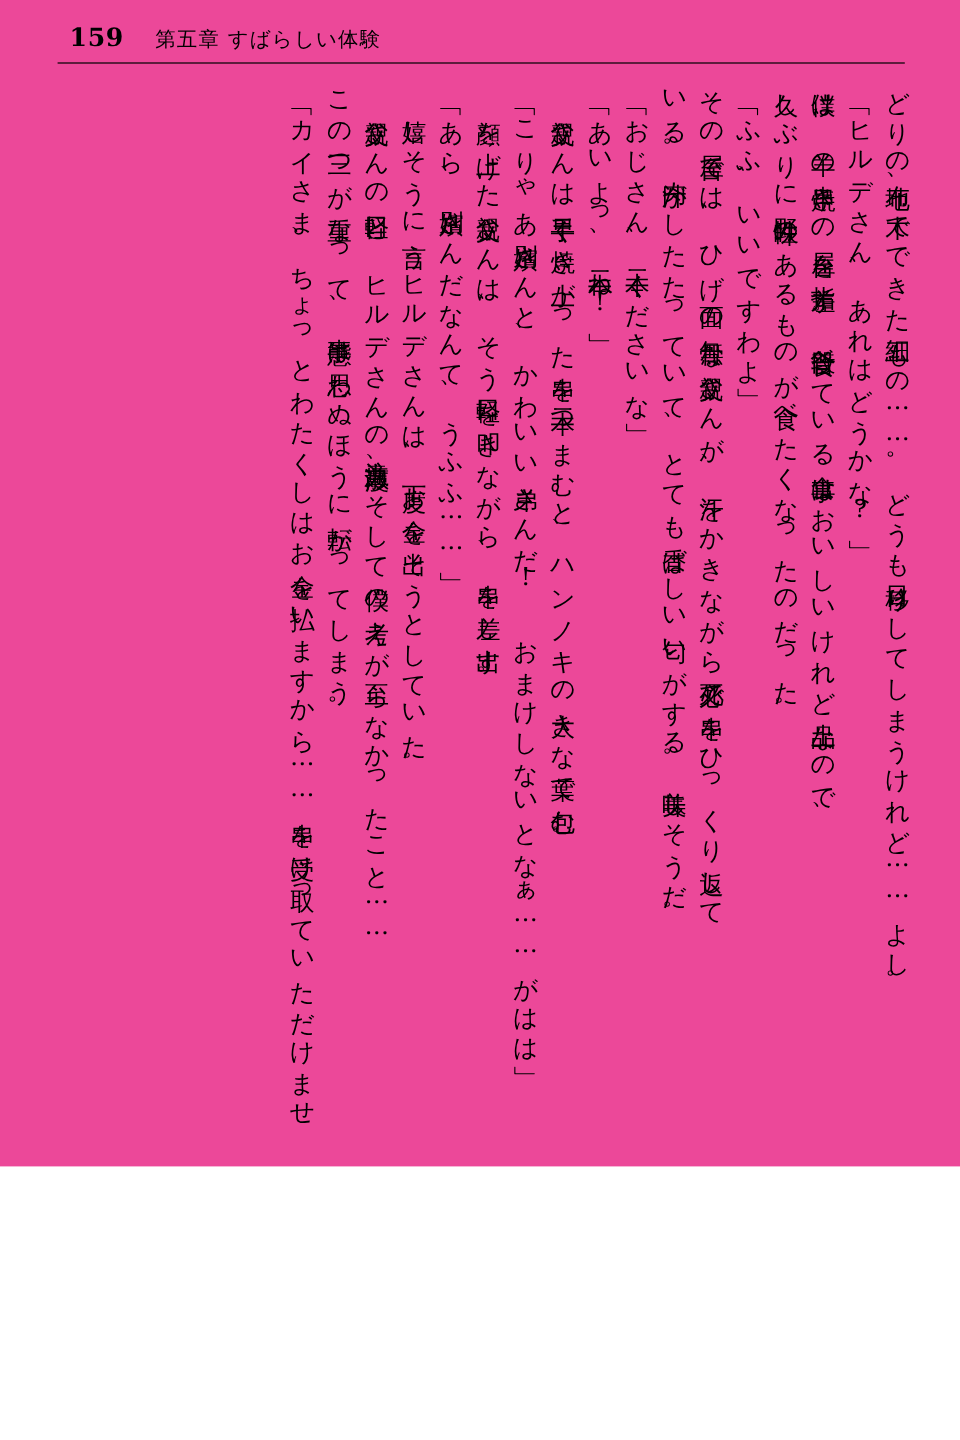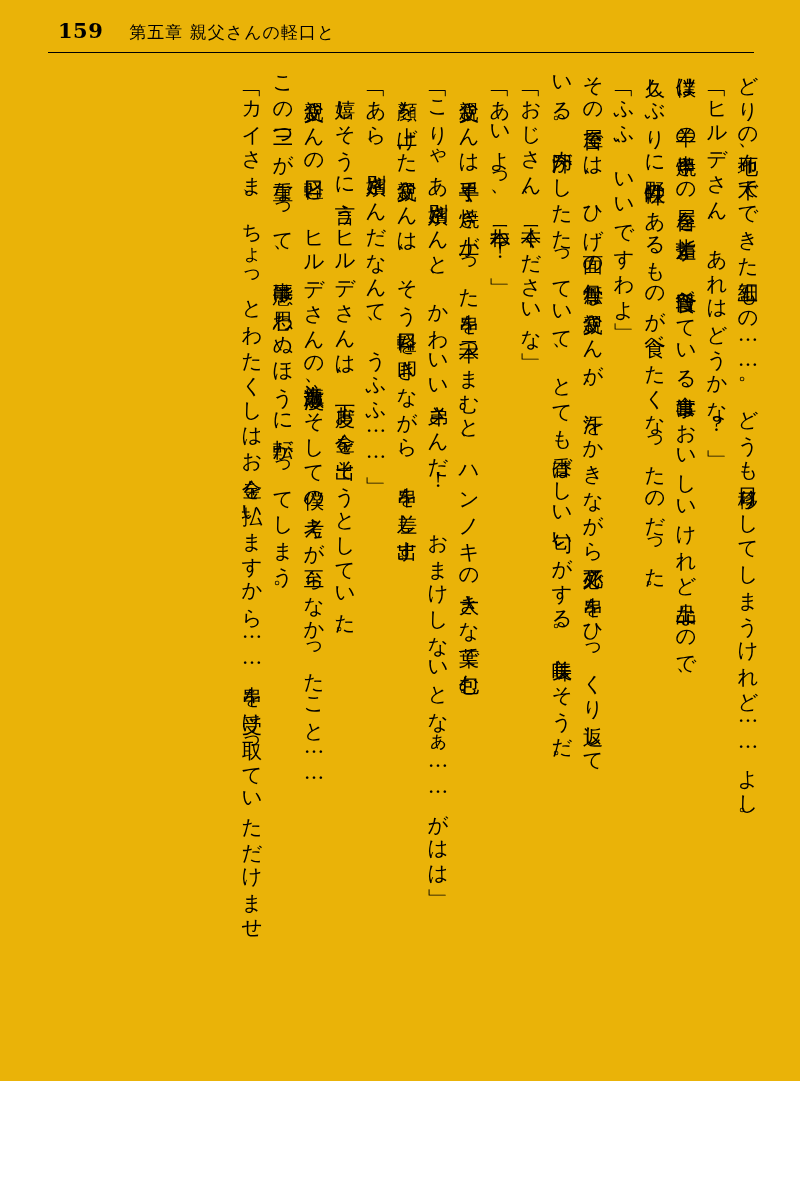--- a/index.html
+++ b/index.html
@@ -10,22 +10,22 @@
   body {
     width: 800px;
     height: 1200px;
     overflow: hidden;
     font-family: "DejaVu Serif", "Liberation Serif", serif;
     color: #000000;
   }
   .page {
     position: relative;
     width: 800px;
-    height: 1081px;
-    background: #eab308;
+    height: 972px;
+    background: #ec4899;
     box-sizing: border-box;
   }
   
   .header {
     position: absolute;
     top: 18px;
     left: 0;
     width: 800px;
     height: 34px;
     display: flex;
@@ -86,21 +86,21 @@
     box-sizing: border-box;
   }
 </style>
 </head>
 <body>
 
 <div class="page">
 
   <div class="header">
     <span class="page-number">159</span>
-    <span class="header-title">第五章 親父さんの軽口と</span>
+    <span class="header-title">第五章 すばらしい体験</span>
   </div>
   <div class="header-rule"></div>
 
   <div class="body-area">
     <div class="vline">どりの布地、木でできた細工もの……。どうも目移りしてしまうけれど……よし。</div>
     <div class="vline indent">「ヒルデさん、あれはどうかな?」</div>
     <div class="vline">僕は、羊の串焼きの屋台を指差す。普段食べている食事はおいしいけれど上品なので、</div>
     <div class="vline">久しぶりに野性味のあるものが食べたくなったのだった。</div>
     <div class="vline indent">「ふふ、いいですわよ」</div>
     <div class="vline">その屋台では、ひげ面の無骨な親父さんが、汗をかきながら必死で串をひっくり返して</div>

